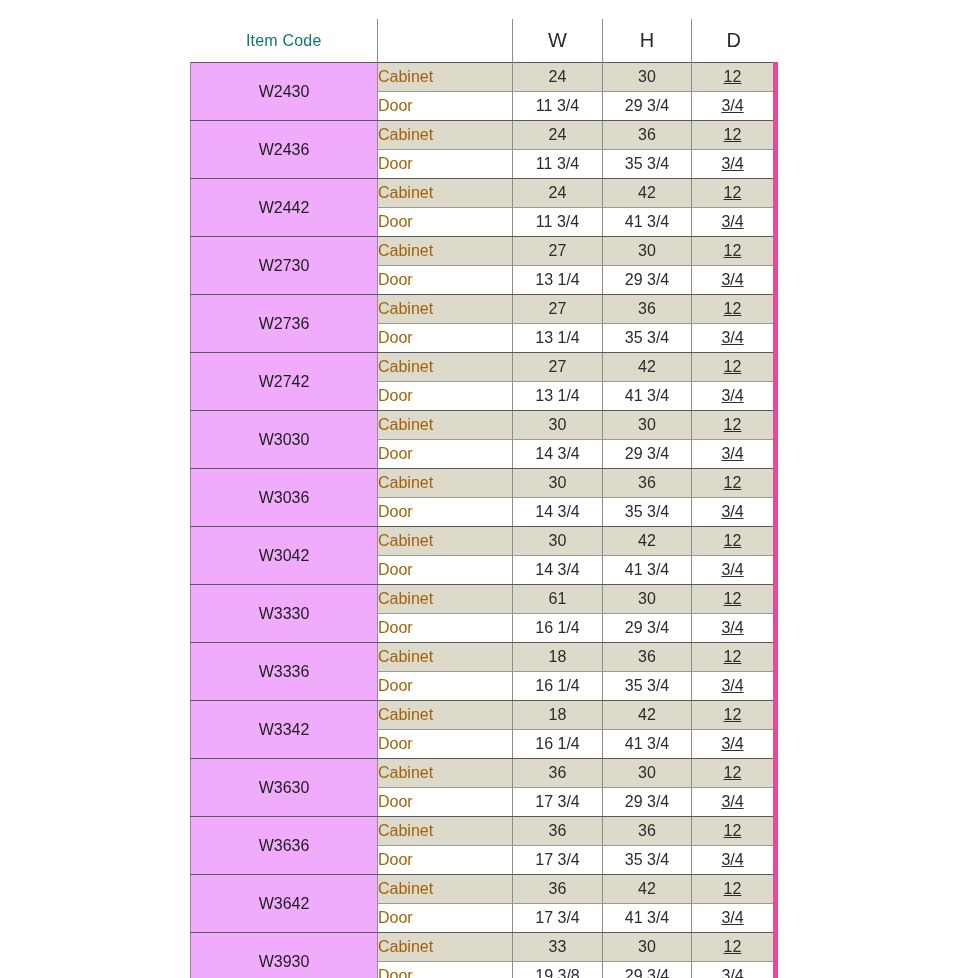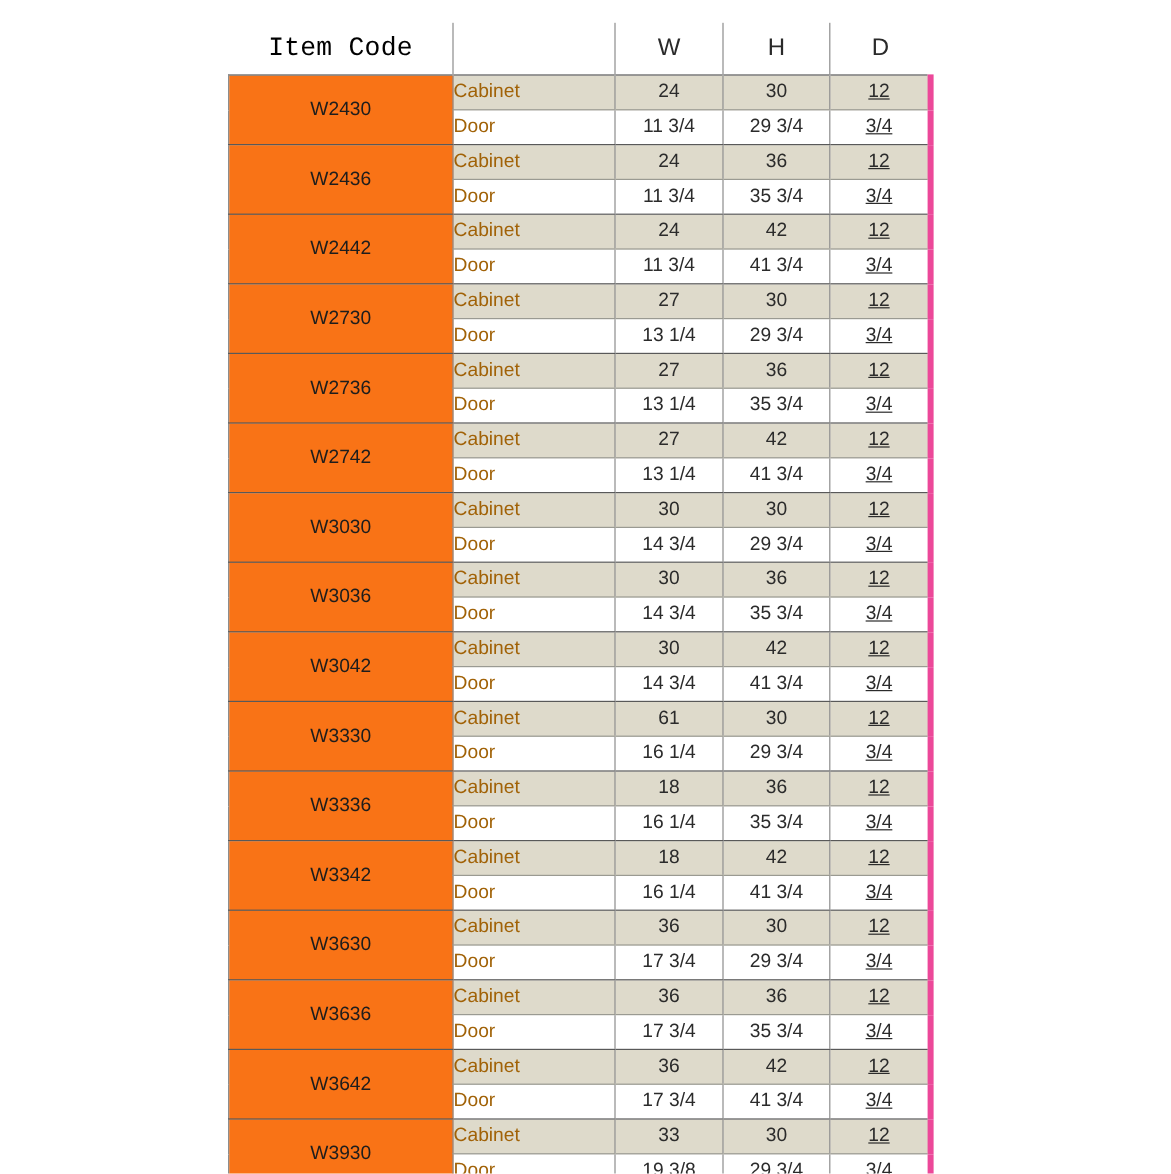--- a/index.html
+++ b/index.html
@@ -36,41 +36,40 @@
     height: 43px;
     font-weight: normal;
     vertical-align: middle;
     text-align: center;
     background: #ffffff;
     border-left: 1px solid #8d8d8d;
     padding: 0;
   }
   table.spec thead th:first-child {
     border-left: none;
-    font-size: 22px;
+    font-size: 16px;
     letter-spacing: 0.2px;
-    color: #000000;
-    font-family: Liberation Mono, monospace;
+    color: #0f766e;
   }
   table.spec thead th.dim {
     font-size: 20px;
     color: #2a2a2a;
   }
 
   
   table.spec td {
     height: 28px;
     padding: 0;
     vertical-align: middle;
     border-left: 1px solid #8d8d8d;
     font-size: 16px;
   }
   td.code {
     border-left: none;
-    background: #f97316;
+    background: #f0abfc;
     text-align: center;
     font-size: 24px;
     color: #1d1d1d;
     border-top: 1px solid #595959;
     border-bottom: 1px solid #595959;
   }
   tr.cabinet-row td.band {
     background: #dedacb;
     border-top: 1px solid #595959;
     border-bottom: 1px solid #9a9a92;

